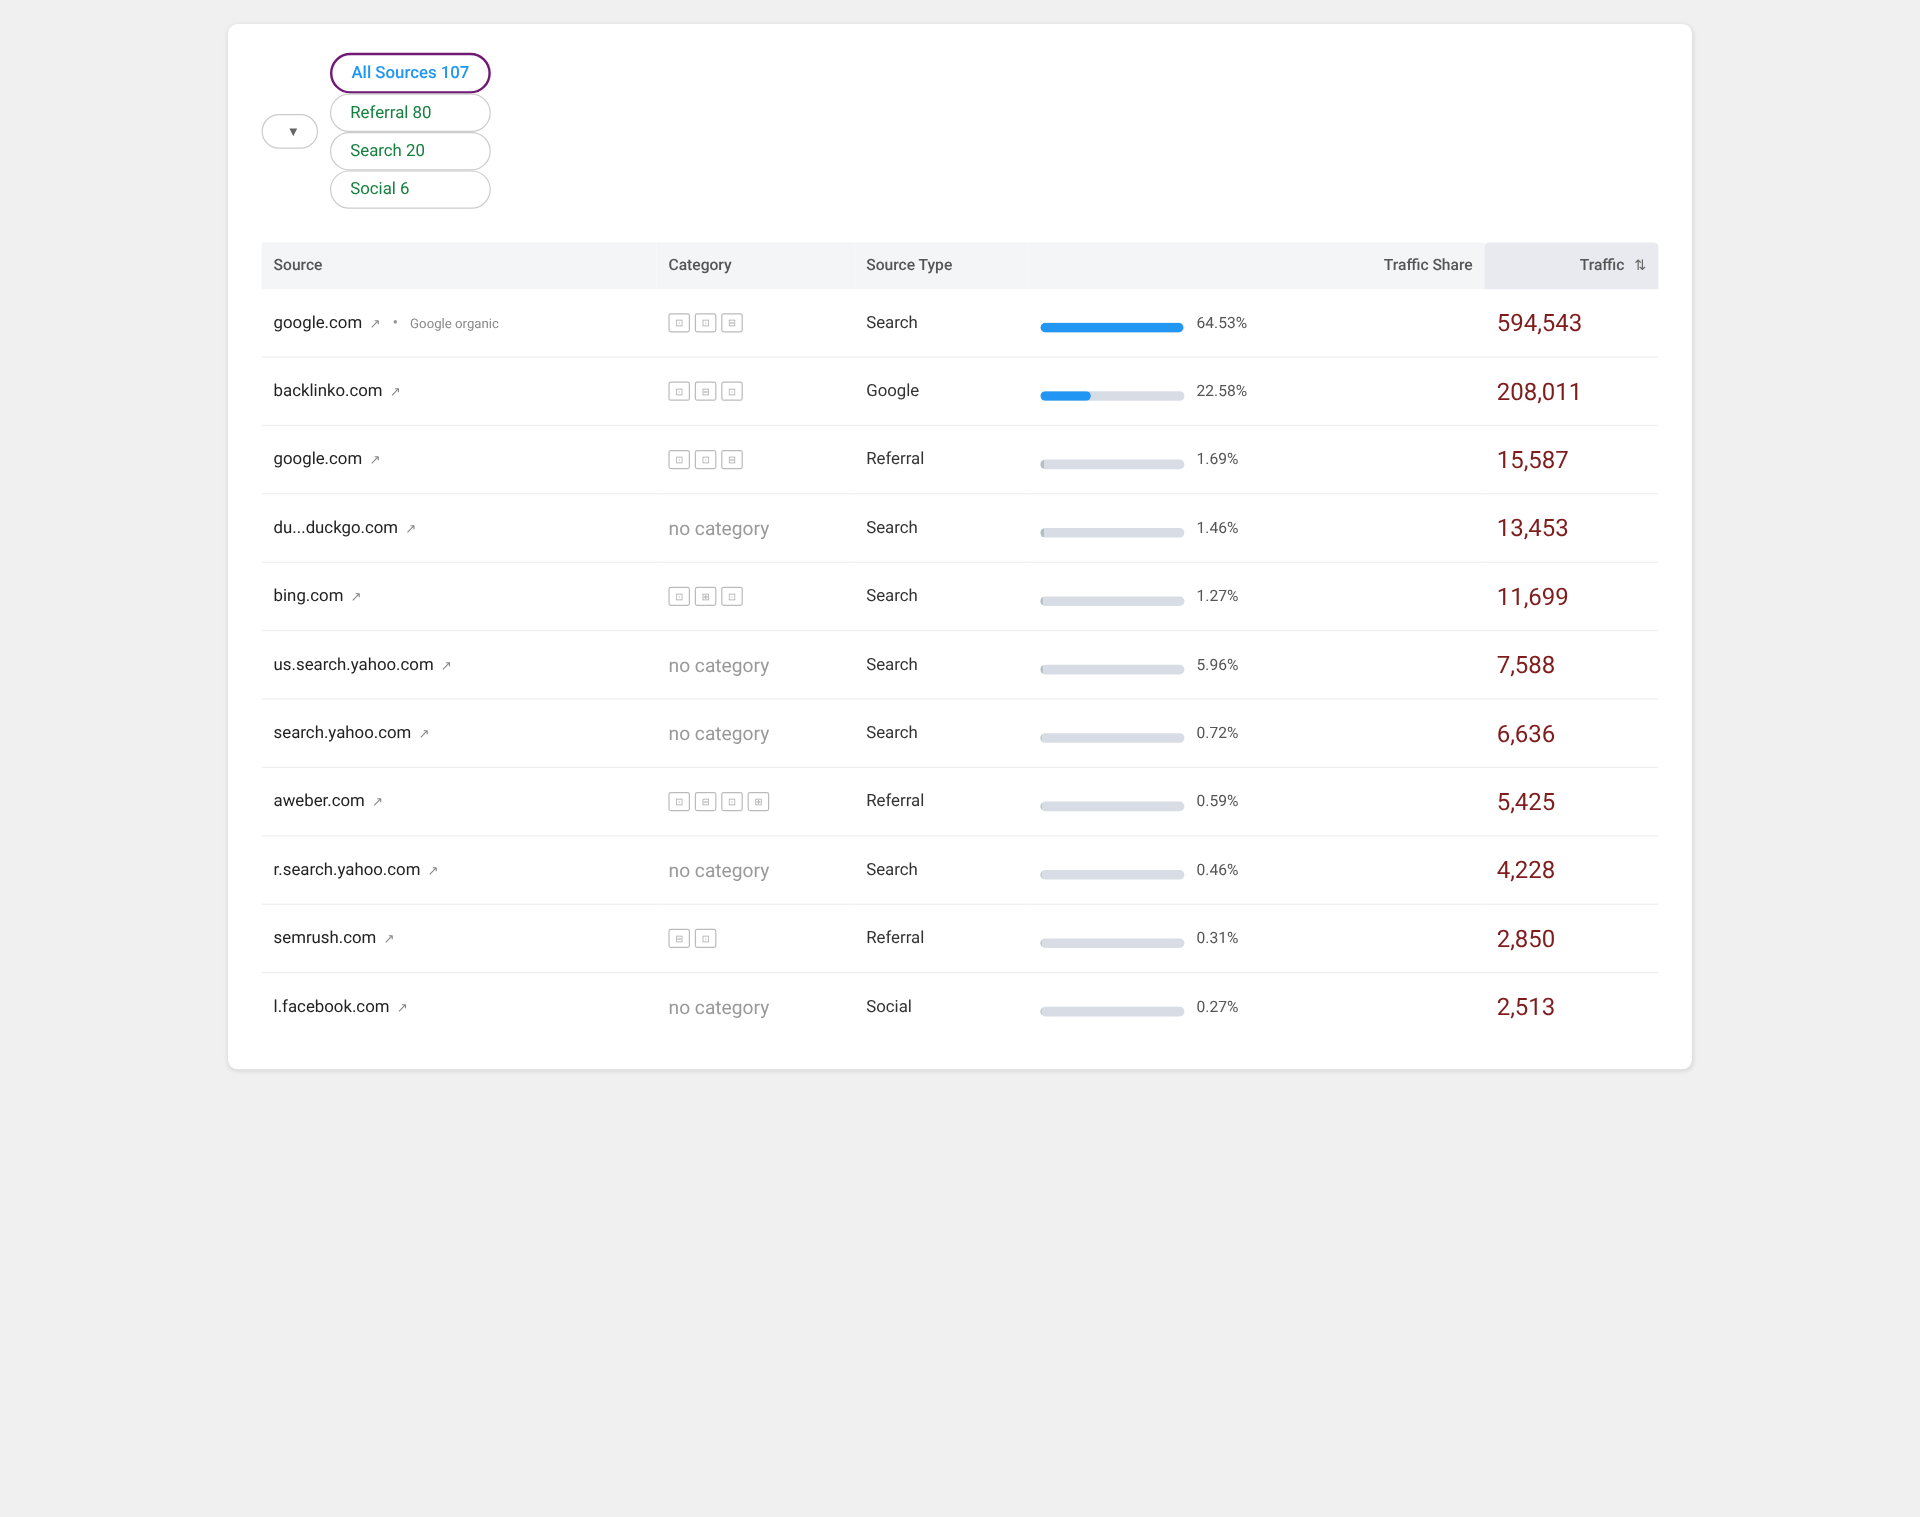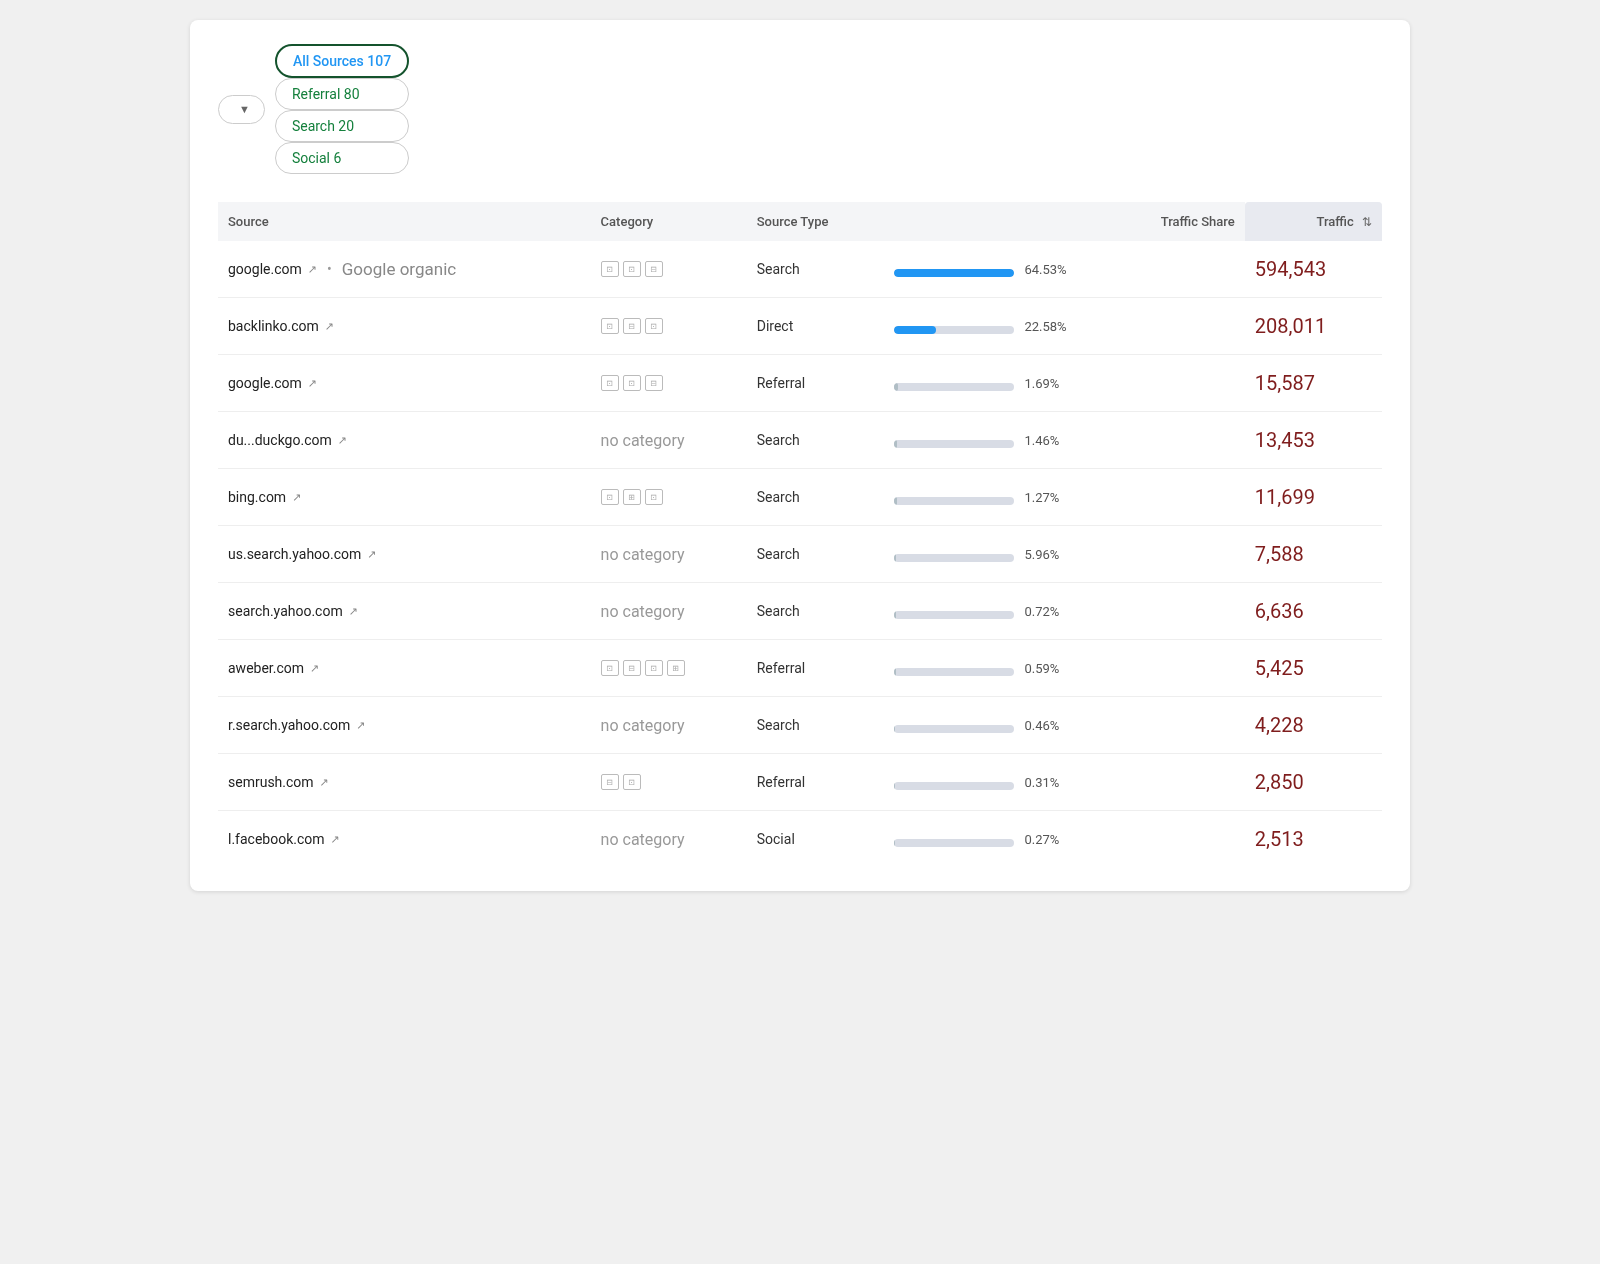--- a/index.html
+++ b/index.html
@@ -47,21 +47,21 @@
       border: 1px solid #ccc;
       border-radius: 20px;
       padding: 7px 16px;
       font-size: 14px;
       color: #15803d;
       cursor: pointer;
       background: #fff;
       white-space: nowrap;
     }
     .filter-tab.active {
-      border: 2px solid #14532d;
+      border: 2px solid #701a75;
       color: #2196f3;
       font-weight: 500;
       background: #fff;
     }
     
     .table-wrap {
       width: 100%;
     }
     table {
       width: 100%;
@@ -113,21 +113,21 @@
       font-size: 11px;
       display: inline-block;
       vertical-align: middle;
     }
     .dot-sep {
       color: #999;
       margin: 0 4px;
     }
     .organic-label {
       color: #888;
-      font-size: 17px;
+      font-size: 11px;
     }
     .icons-cell {
       display: flex;
       align-items: center;
       gap: 4px;
       color: #aaa;
       font-size: 14px;
     }
     .icon-box {
       width: 18px;
@@ -250,21 +250,21 @@
     <span class="ext-icon">↗</span>
               </div>
             </td>
             <td>
               <div class="icons-cell">
                 <span class="icon-box">⊡</span>
                 <span class="icon-box">⊟</span>
                 <span class="icon-box">⊡</span>
               </div>
             </td>
-            <td><span class="source-type">Direct</span></td>
+            <td><span class="source-type">Google</span></td>
             <td>
               <div class="traffic-share-cell">
     <div class="bar-track">
       <div class="bar-fill" style="width:34.738461538461536%; background:#2196f3;"></div>
     </div>
     <span class="pct-label">22.58%</span>
   </div>
             </td>
             <td class="traffic-num"><span>208,011</span></td>
           </tr>

